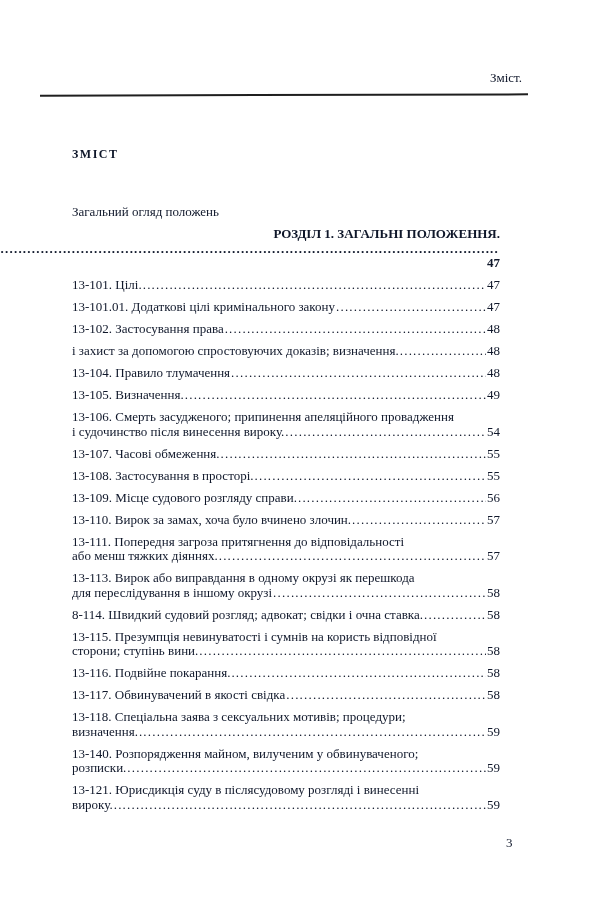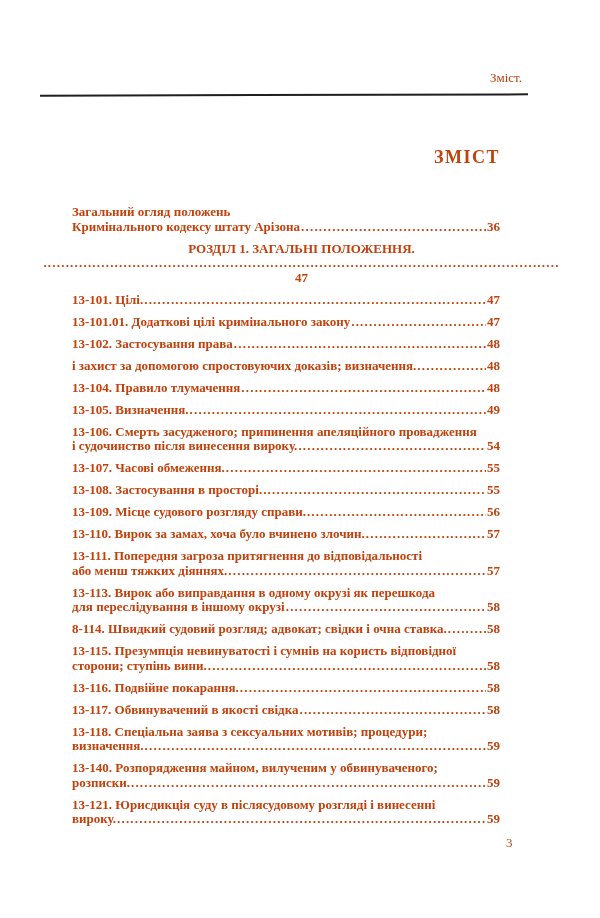--- a/index.html
+++ b/index.html
@@ -1,46 +1,46 @@
 <!DOCTYPE html>
 <html><head>
 <meta charset="utf-8">
 <style>
   html,body{margin:0;padding:0;background:#ffffff;}
   .page{
     position:relative;
     width:600px;height:918px;
     background:#ffffff;
     font-family:"Liberation Serif", serif;
-    color:#c2410c;
+    color:#0f172a;
     overflow:hidden;
   }
   .running-head{
     position:absolute;top:71px;right:78px;
     font-size:13px;line-height:14px;
   }
   .rule{
     position:absolute;top:94px;left:40px;width:488px;height:2px;
     background:#1f1f1f;
     transform:rotate(-0.15deg);
   }
   .title{
     position:absolute;top:147px;left:72px;width:428px;
-    margin:0;text-align:right;
-    font-size:18px;font-weight:bold;letter-spacing:1.5px;
+    margin:0;text-align:left;
+    font-size:12px;font-weight:bold;letter-spacing:1.5px;
   }
   .toc{
     position:absolute;top:205px;left:72px;width:428px;
     font-size:13px;
   }
   .entry{margin-bottom:7.5px;}
   .entry:last-child{margin-bottom:0;}
   .entry.bold{font-weight:bold;}
   .entry.indent .line:first-child{padding-left:31px;flex-direction:column;}
-  .line{display:flex;align-items:center;line-height:14.5px;font-weight:bold;}
+  .line{display:flex;align-items:flex-end;line-height:14.5px;}
   .t{white-space:nowrap;}
   .leader{
     flex:1 1 auto;overflow:hidden;white-space:nowrap;
     min-width:8px;margin:0 1px;
   }
   .leader::after{
     content:"....................................................................................................................";
     letter-spacing:1.2px;
   }
   .pg{white-space:nowrap;flex:0 0 auto;}
@@ -56,25 +56,20 @@
   <div class="running-head">
     <span>Зміст.</span>
   </div>
   <div class="rule"></div>
   <h1 class="title">ЗМІСТ</h1>
   <div class="toc" id="toc">
       <div class="entry">
         <div class="line">
           <span class="t">Загальний огляд положень</span>
         </div>
-        <div class="line">
-          <span class="t">Кримінального кодексу штату Арізона</span>
-          <span class="leader"></span>
-          <span class="pg">36</span>
-        </div>
       </div>
       <div class="entry bold indent">
         <div class="line">
           <span class="t">РОЗДІЛ 1. ЗАГАЛЬНІ ПОЛОЖЕННЯ.</span>
           <span class="leader"></span>
           <span class="pg">47</span>
         </div>
       </div>
       <div class="entry">
         <div class="line">

